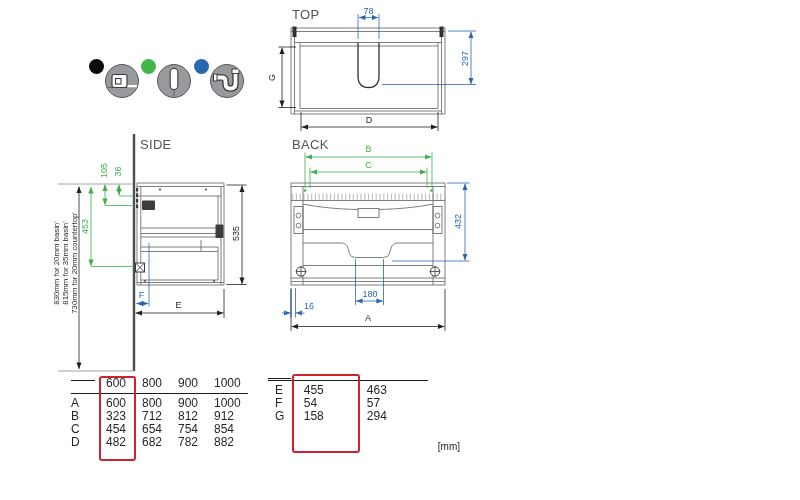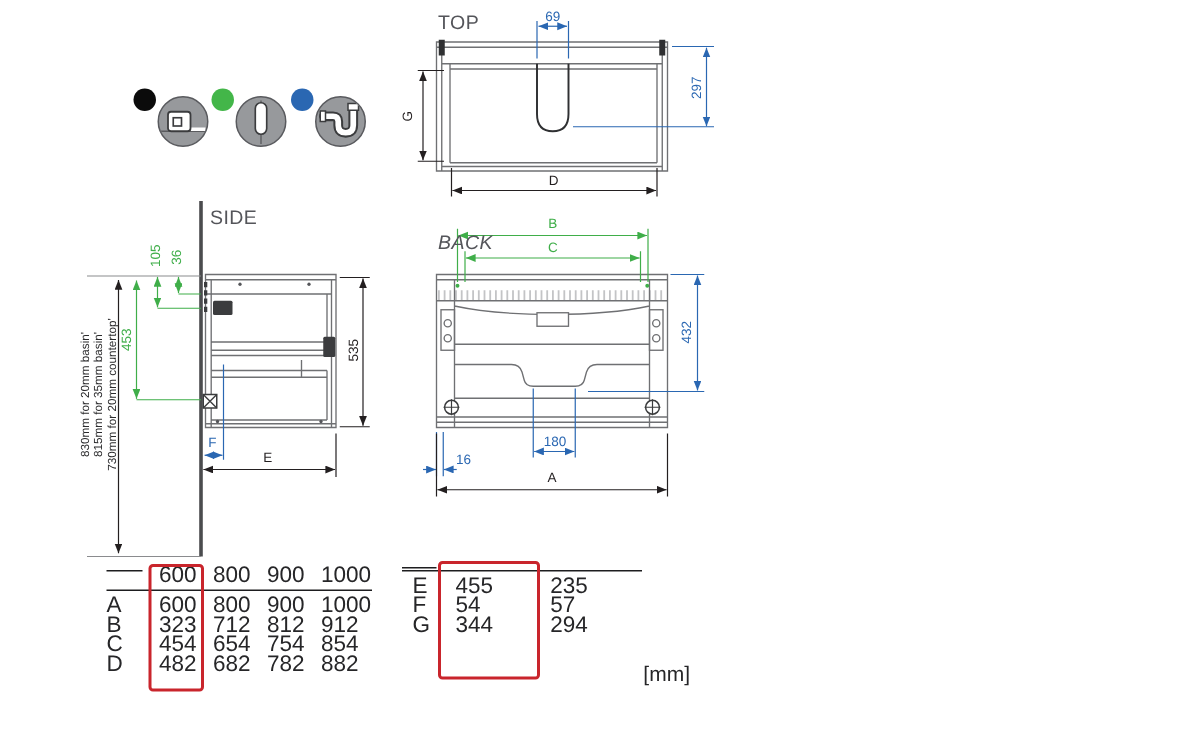--- a/index.html
+++ b/index.html
@@ -11,30 +11,30 @@
   .rot{transform:rotate(-90deg);transform-origin:50% 50%;}
   .c-blk{color:#231f20;}
   .c-grn{color:#3fae49;}
   .c-blu{color:#2a67b2;}
   .dot{position:absolute;width:15px;height:15px;border-radius:50%;}
   .gcirc{position:absolute;width:34px;height:34px;border-radius:50%;background:#97999c;
          border:1px solid #595a5e;box-sizing:border-box;overflow:hidden;}
   .wallnotes{position:absolute;left:-57px;top:249px;width:170px;height:28px;
              transform:rotate(-90deg);transform-origin:50% 50%;
              font-size:7.8px;line-height:9.2px;color:#2b2b2d;text-align:center;white-space:nowrap;}
-  .tbl{position:absolute;font-size:15px;color:#262628;}
+  .tbl{position:absolute;font-size:12px;color:#262628;}
   .trow{display:flex;height:13px;line-height:13px;}
   .tbl .rule{height:1px;background:#1d1d1f;margin:3px 0 3px 0;}
   .cdash{position:absolute;height:1px;background:#1d1d1f;}
   .lt .lbl{width:35px;}
   .lt .c{width:36px;text-align:left;}
   .rt .lbl{width:37px;padding-left:7px;box-sizing:border-box;}
   .rt .c{width:66px;text-align:left;}
   .redbox{position:absolute;border:2.6px solid #c9252c;border-radius:3px;box-sizing:border-box;}
-  .units{position:absolute;left:388px;top:441px;width:34px;font-size:14px;color:#262628;text-align:right;}
+  .units{position:absolute;left:388px;top:441px;width:34px;font-size:10px;color:#262628;text-align:right;}
 </style>
 </head>
 <body>
 
 <div class="stage">
 
   <svg width="800" height="500" viewBox="0 0 800 500">
     <defs>
       <marker id="aK" markerUnits="userSpaceOnUse" markerWidth="8" markerHeight="6" refX="6.5" refY="2.6" orient="auto-start-reverse">
         <path d="M0,0 L6.5,2.6 L0,5.2 Z" fill="#231f20"></path>
@@ -157,23 +157,23 @@
         <path d="M5,12.5 H11 Q14.5,12.5 14.5,16 V18.5 Q14.5,23.5 19.5,23.5 Q24.5,23.5 24.5,18.5 V9" stroke="#3b3c3e" stroke-width="6.5" fill="none" stroke-linecap="round"></path>
         <path d="M5,12.5 H11 Q14.5,12.5 14.5,16 V18.5 Q14.5,23.5 19.5,23.5 Q24.5,23.5 24.5,18.5 V9" stroke="#ffffff" stroke-width="3.8" fill="none" stroke-linecap="round"></path>
         <rect x="21" y="4" width="7" height="4.5" fill="#ffffff" stroke="#3b3c3e" stroke-width="1"></rect>
         <rect x="2.5" y="9" width="3.5" height="7" fill="#ffffff" stroke="#3b3c3e" stroke-width="1"></rect>
       </svg>
     </div>
   </div>
 
   <span class="vtitle" style="left:254px;top:7px;">TOP</span>
   <span class="vtitle" style="left:102px;top:137px;">SIDE</span>
-  <span class="vtitle" style="left:254px;top:154px;font-style:italic;">BACK</span>
-
-  <span class="dim c-blu" style="left:315.5px;top:6px;">69</span>
+  <span class="vtitle" style="left:254px;top:137px;">BACK</span>
+
+  <span class="dim c-blu" style="left:315.5px;top:6px;">78</span>
   <span class="dim c-blu rot" style="left:412px;top:53px;">297</span>
   <span class="dim c-blk rot" style="left:219px;top:72px;">G</span>
   <span class="dim c-blk" style="left:316px;top:115px;">D</span>
 
   <span class="dim c-grn rot" style="left:51px;top:165px;">105</span>
   <span class="dim c-grn rot" style="left:65px;top:166px;">36</span>
   <span class="dim c-grn rot" style="left:32px;top:221px;">453</span>
   <span class="dim c-blk rot" style="left:183px;top:228px;">535</span>
   <span class="dim c-blu" style="left:88.5px;top:290px;">F</span>
   <span class="dim c-blk" style="left:125.5px;top:300px;">E</span>
@@ -230,30 +230,30 @@
       <div class="c">882</div>
     </div>
   </div>
 
   <div class="cdash" style="left:230px;top:378px;width:23px;"></div>
   <div class="tbl rt" style="left:230px;top:377px;width:162px;">
     <div class="rule" style="width:160px;"></div>
     <div class="trow">
       <div class="lbl">E</div>
       <div class="c">455</div>
-      <div class="c">235</div>
+      <div class="c">463</div>
     </div>
     <div class="trow">
       <div class="lbl">F</div>
       <div class="c">54</div>
       <div class="c">57</div>
     </div>
     <div class="trow">
       <div class="lbl">G</div>
-      <div class="c">344</div>
+      <div class="c">158</div>
       <div class="c">294</div>
     </div>
   </div>
 
   <span class="units">[mm]</span>
 
   <div class="redbox" style="left:60.5px;top:376px;width:37px;height:85px;"></div>
   <div class="redbox" style="left:253.5px;top:374px;width:68px;height:79px;"></div>
 
 </div>

